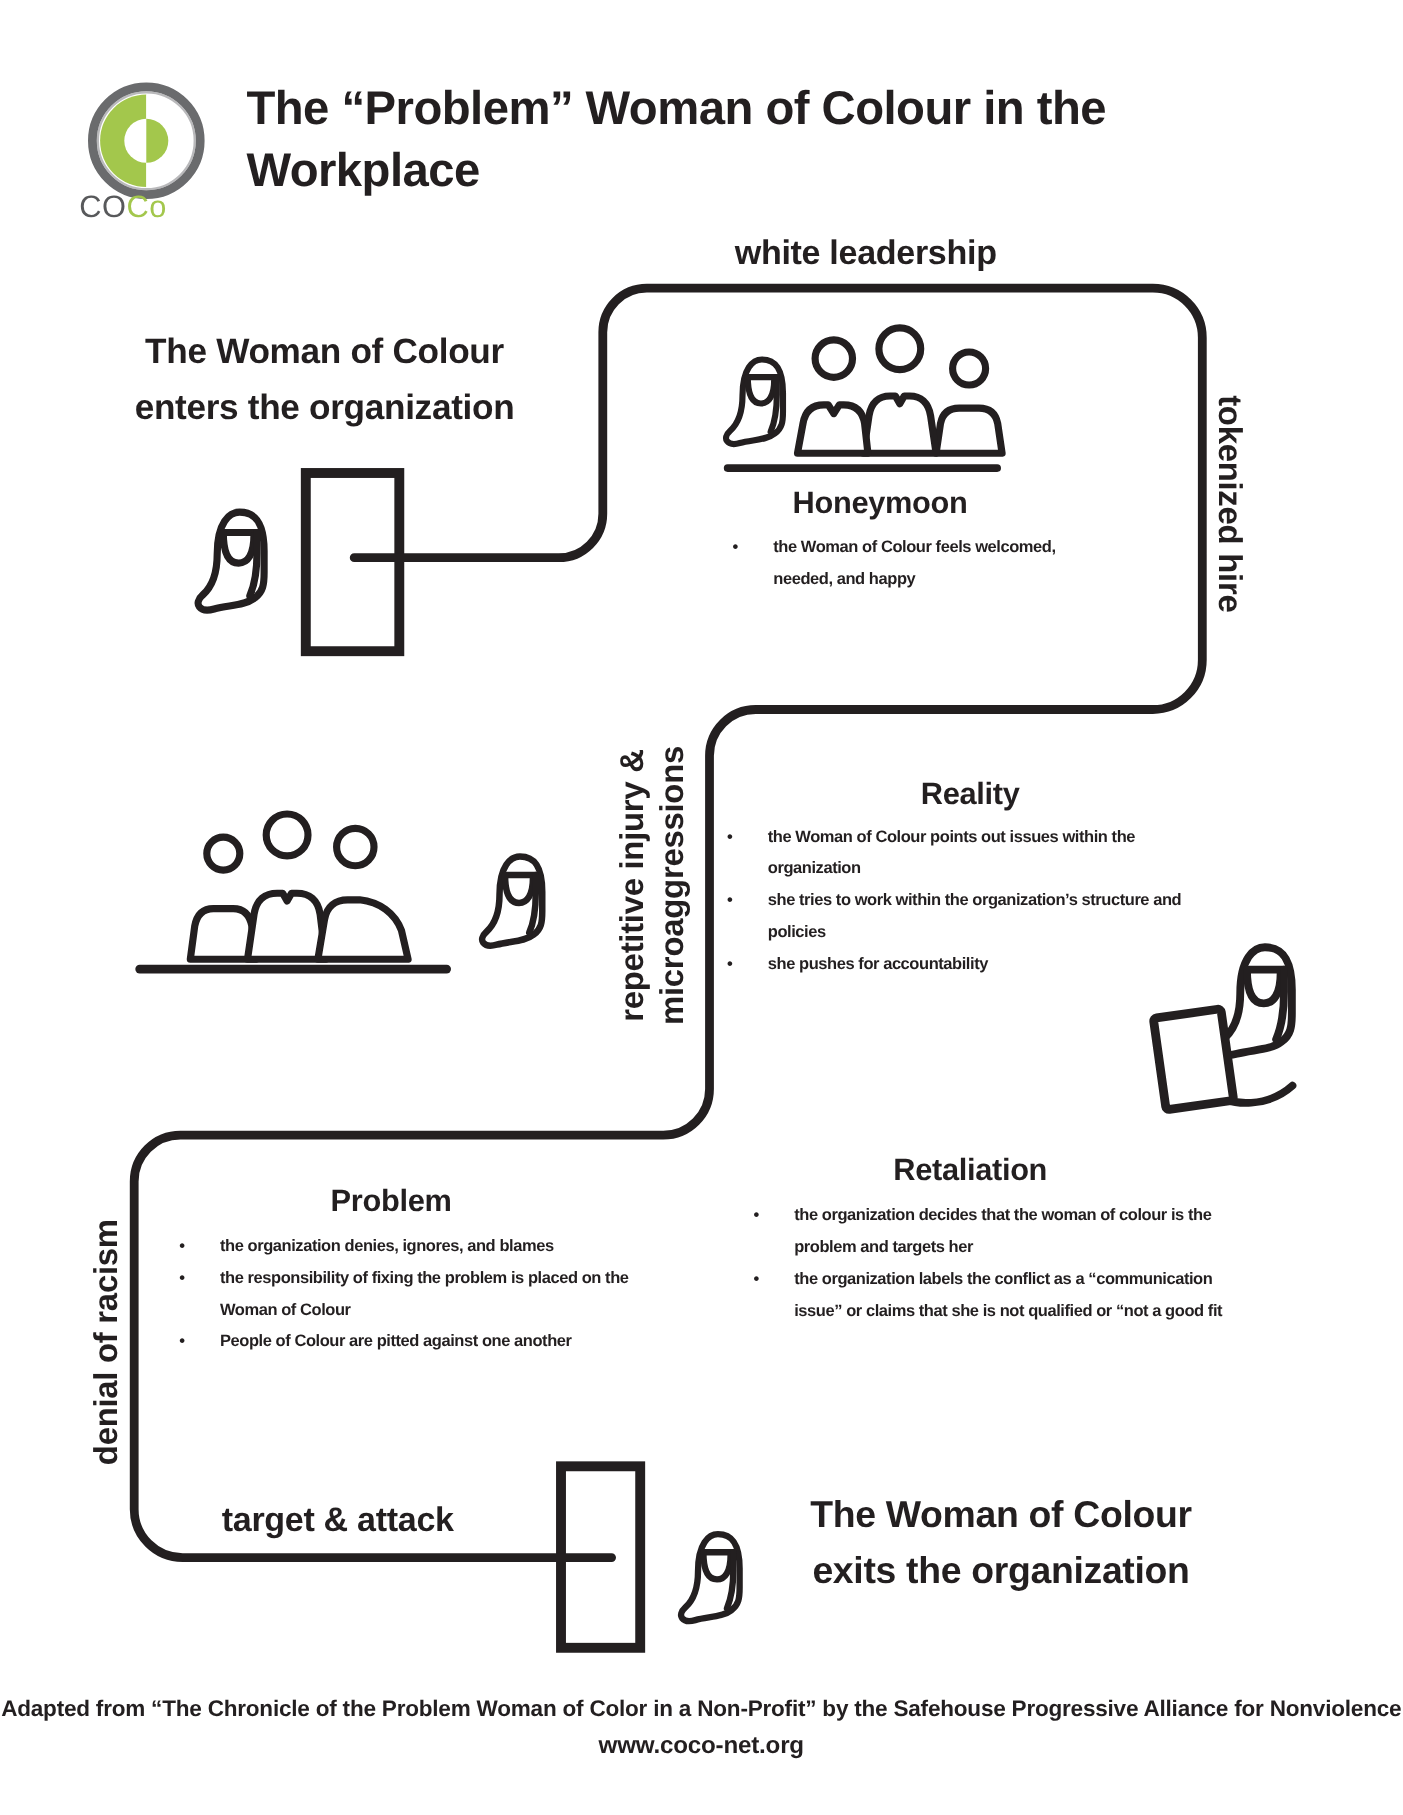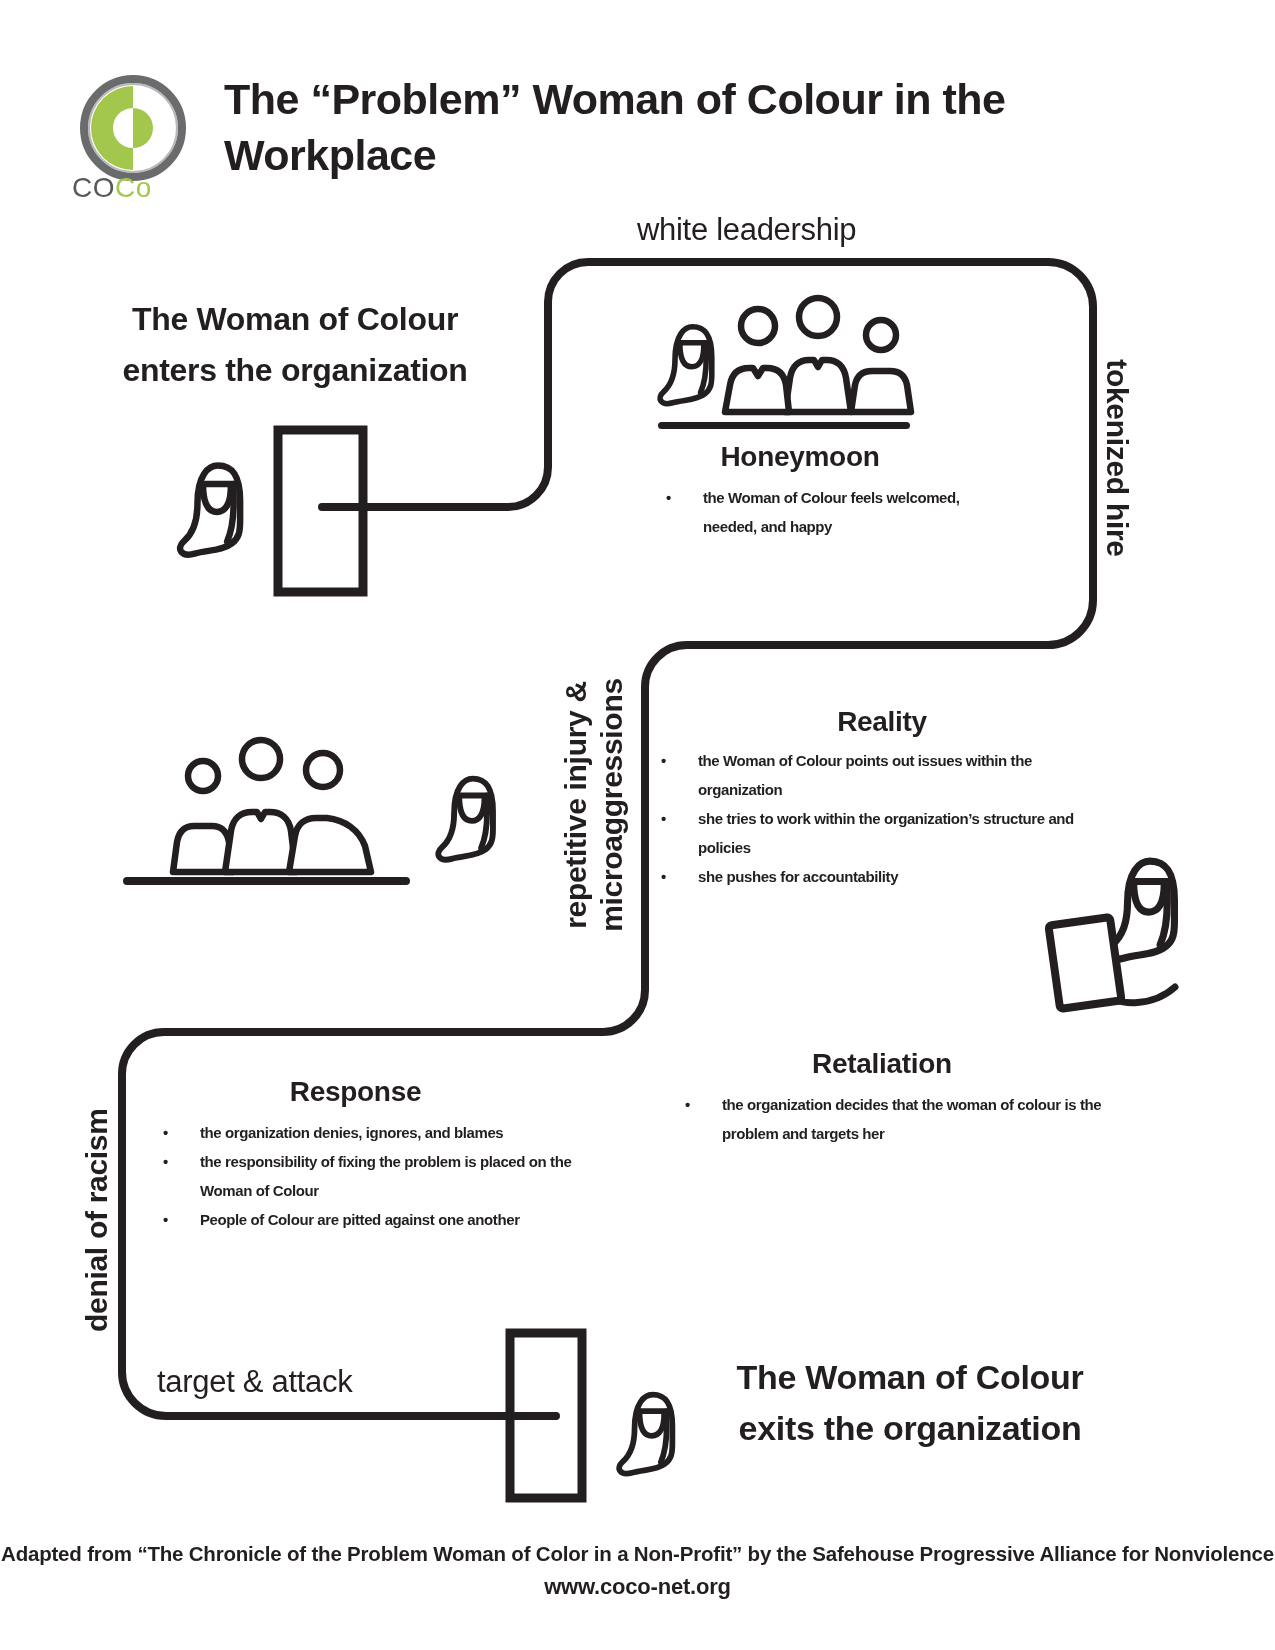--- a/index.html
+++ b/index.html
@@ -1,21 +1,21 @@
 <!DOCTYPE html>
 <html><head>
 <meta charset="utf-8">
 <style>
   html,body{margin:0;padding:0;background:#fff;}
   .page{position:relative;width:1275px;height:1650px;background:#fff;overflow:hidden;
         font-family:"Liberation Sans",sans-serif;color:#231f20;}
   .abs{position:absolute;}
   svg{display:block;}
   .title{font-size:43px;font-weight:700;line-height:1.3;letter-spacing:-0.5px;}
-  .stage-label{font-size:31px;font-weight:400;letter-spacing:-0.3px;white-space:nowrap;}
+  .stage-label{font-size:31px;font-weight:700;text-align:center;letter-spacing:-0.3px;white-space:nowrap;}
   .caption{font-weight:700;text-align:center;letter-spacing:-0.3px;}
   .vlabel{font-size:30px;font-weight:700;text-align:center;white-space:nowrap;letter-spacing:-0.3px;line-height:36px;}
   .heading{font-size:28px;font-weight:700;text-align:center;letter-spacing:-0.3px;}
   .bullets{list-style:none;margin:0;padding:0;font-size:15px;font-weight:700;
            line-height:29px;letter-spacing:-0.4px;}
   .bullets li{position:relative;padding-left:50px;}
   .bullets li::before{content:"\2022";position:absolute;left:13px;top:0;}
   .bar{background:#231f20;border-radius:4px;}
   .logo-text{font-size:28px;font-weight:400;letter-spacing:0.5px;}
   .footer{font-weight:700;text-align:center;width:100%;letter-spacing:-0.2px;}
@@ -123,23 +123,24 @@
     <path d="M60 148 C80 166 115 162 135 144" fill="none" stroke="#231f20" stroke-width="7" stroke-linecap="round"></path>
     <use href="#hijab" transform="translate(62,12) scale(1.02)"></use>
     <g transform="rotate(-8 45 120)">
       <rect x="14" y="78" width="62" height="84" rx="3" fill="#fff" stroke="#231f20" stroke-width="8"></rect>
     </g>
   </svg>
 
   <div class="abs heading" style="left:672px;top:1048px;width:420px">Retaliation</div>
   <ul class="abs bullets" style="left:672px;top:1090px;width:450px">
       <li>the organization decides that the woman of colour is the problem and targets her</li>
+      <li>the organization labels the conflict as a “communication issue” or claims that she is not qualified or “not a good fit</li>
     </ul>
 
-  <div class="abs heading" style="left:148px;top:1076px;width:415px">Response</div>
+  <div class="abs heading" style="left:148px;top:1076px;width:415px">Problem</div>
   <ul class="abs bullets" style="left:150px;top:1118px;width:470px">
       <li>the organization denies, ignores, and blames</li>
       <li>the responsibility of fixing the problem is placed on the Woman of Colour</li>
       <li>People of Colour are pitted against one another</li>
     </ul>
 
   <svg class="abs" style="left:614px;top:1386px" width="74" height="98" viewBox="0 0 90 110">
       <use href="#hijab"></use>
     </svg>
   <div class="abs caption" style="left:700px;top:1352px;width:420px;font-size:34px;line-height:1.5">

